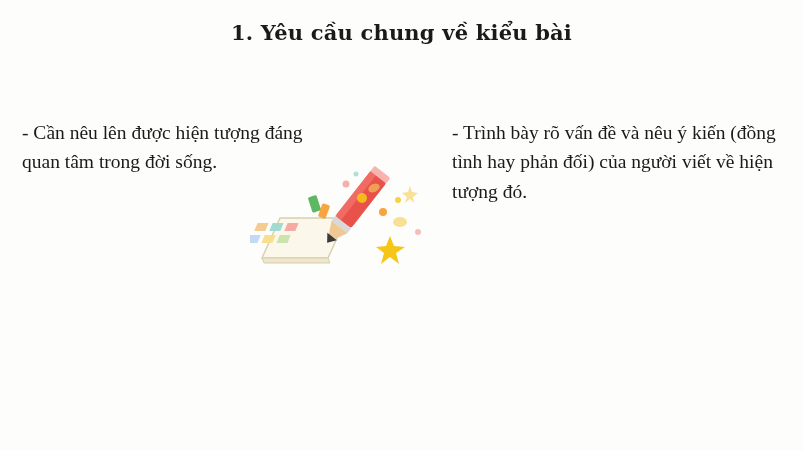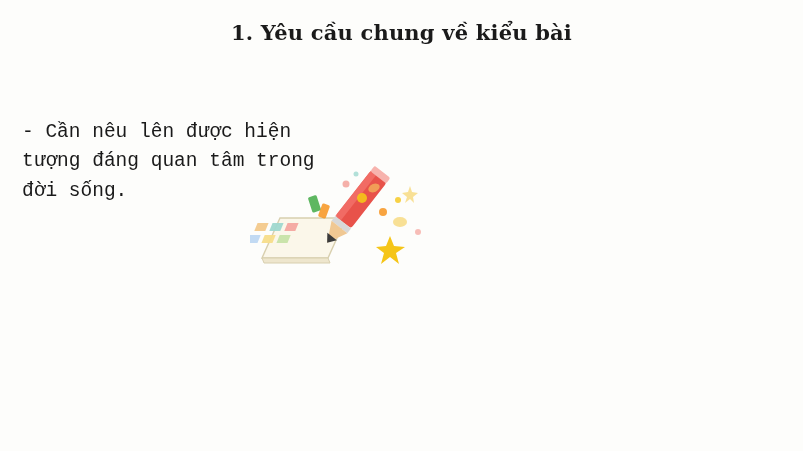--- a/index.html
+++ b/index.html
@@ -26,21 +26,21 @@
     width: 803px;
     text-align: center;
     font-family: "DejaVu Serif", serif;
     font-weight: bold;
     font-size: 21px;
     color: #1a1a1a;
     letter-spacing: 0.2px;
   }
   .text-block {
     position: absolute;
-    font-family: Liberation Mono, monospace;
+    font-family: Liberation Serif, serif;
     font-size: 19.5px;
     line-height: 1.5;
     color: #1a1a1a;
     white-space: pre-line;
   }
   .block-left {
     top: 118px;
     left: 22px;
     width: 300px;
   }
@@ -71,20 +71,21 @@
 </style>
 </head>
 <body>
 
 <div class="slide">
 
   <div class="title">1. Yêu cầu chung về kiểu bài</div>
 
   <div class="text-block block-left">- Cần nêu lên được hiện tượng đáng quan tâm trong đời sống.</div>
 
+  <div class="text-block block-right">- Trình bày rõ vấn đề và nêu ý kiến (đồng tình hay phản đối) của người viết về hiện tượng đó.</div>
 
 
   <div class="illustration">
     <svg viewBox="0 0 215 130" xmlns="http://www.w3.org/2000/svg">
 
       <g>
         <path d="M12 98 L30 58 L96 58 L78 98 Z" fill="#fbf7ea" stroke="#d8cfae" stroke-width="1.4"></path>
         <path d="M12 98 L78 98 L80 103 L14 103 Z" fill="#eee6cd" stroke="#d8cfae" stroke-width="1"></path>
 
         <rect x="33" y="63" width="11" height="8" transform="skewX(-22)" fill="#f3c98b" opacity="0.95"></rect>

